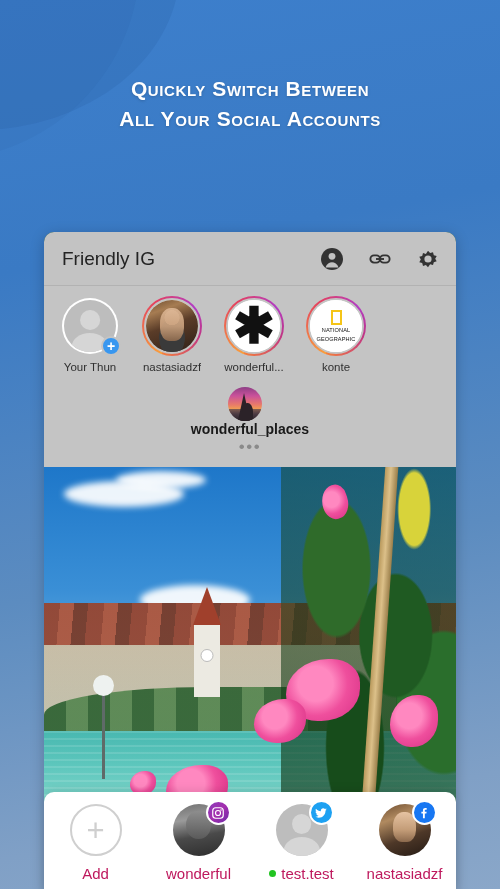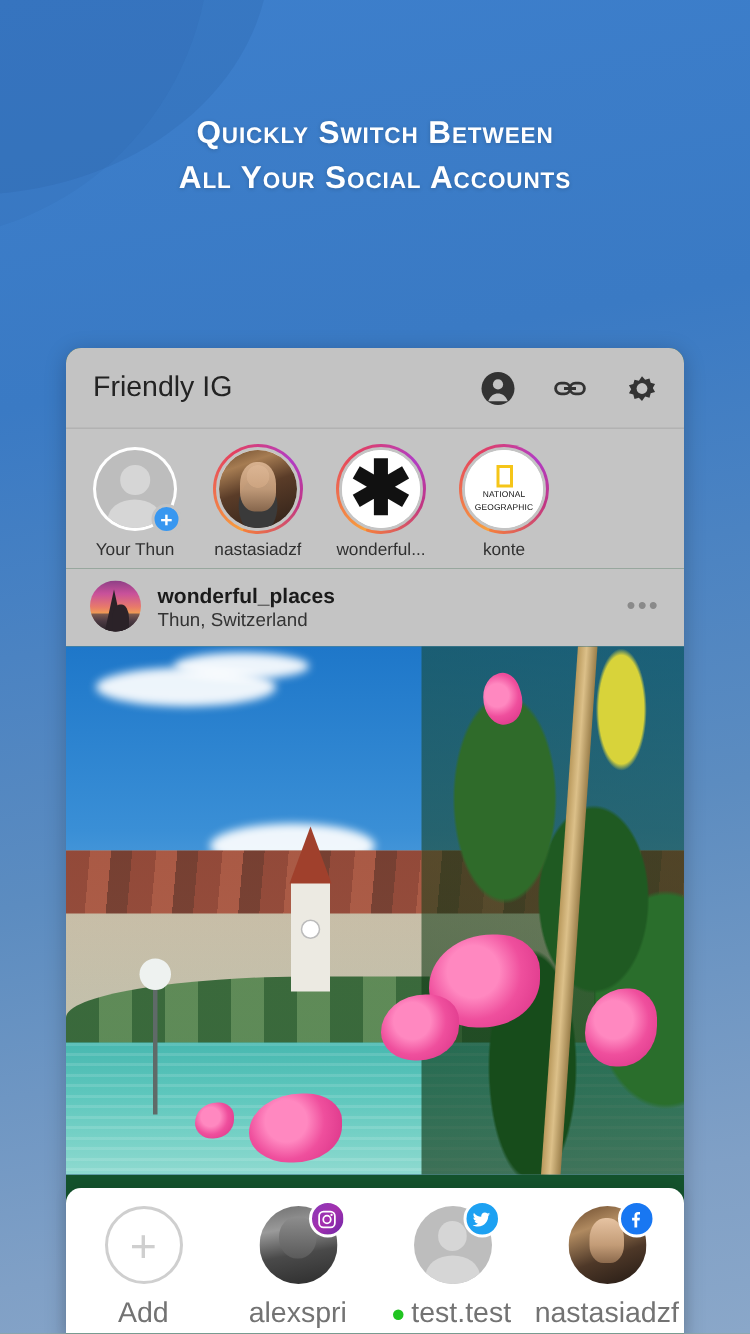--- a/index.html
+++ b/index.html
@@ -186,20 +186,21 @@
   .av-paris .ground {
     position: absolute; left: 0; right: 0; bottom: 0; height: 34%;
     background: linear-gradient(180deg, rgba(90,70,80,0.75), rgba(40,34,40,0.95));
   }
 
   
   .post-head {
     display: flex; align-items: center;
     padding: 8px 16px 10px 16px;
     background: #c4c4c4;
+    flex-direction: column;
   }
   .post-av {
     width: 34px; height: 34px; border-radius: 50%;
     overflow: hidden; position: relative; flex: none;
     margin-right: 11px;
   }
   .post-meta { flex: 1; min-width: 0; }
   .post-user { font-size: 14px; font-weight: bold; color: #1a1a1a; }
   .post-loc { font-size: 12.5px; color: #333333; margin-top: 1px; }
   .post-dots { color: #8a8a8a; font-size: 17px; letter-spacing: 1.5px; }
@@ -316,21 +317,21 @@
     position: absolute; right: -6px; top: -4px;
     width: 25px; height: 25px; border-radius: 50%;
     border: 2px solid #ffffff;
     display: flex; align-items: center; justify-content: center;
   }
   .badge svg { width: 14px; height: 14px; display: block; }
   .badge.ig { background: linear-gradient(135deg, #8a3ab9 0%, #a42fae 50%, #6d28a8 100%); }
   .badge.tw { background: #1da1f2; }
   .badge.fb { background: #1877f2; }
   .acct-label {
-    margin-top: 9px; font-size: 19px; color: #737373;
+    margin-top: 9px; font-size: 15px; color: #be185d;
     display: flex; align-items: center; gap: 5px;
     white-space: nowrap;
   }
   .dot-on { width: 7px; height: 7px; border-radius: 50%; background: #21c421; display: inline-block; }
   .plus-circle {
     width: 52px; height: 52px; border-radius: 50%;
     border: 2px solid #cfcfcf;
     display: flex; align-items: center; justify-content: center;
     color: #cfcfcf; font-size: 31px; line-height: 1; font-weight: 300;
   }
@@ -444,21 +445,20 @@
   <div class="post-head">
     <div class="post-av">
       <div class="av av-paris">
         <div class="ground"></div>
           <div class="tower"></div>
           <div class="couple"></div>
       </div>
     </div>
     <div class="post-meta">
       <div class="post-user">wonderful_places</div>
-      <div class="post-loc">Thun, Switzerland</div>
     </div>
     <div class="post-dots">•••</div>
   </div>
 
   <div class="photo">
     <div class="sky"></div>
     <div class="cloud" style="left:20px;  top:14px;  width:120px; height:26px;"></div>
     <div class="cloud" style="left:72px;  top:4px;   width:90px;  height:18px;"></div>
     <div class="cloud" style="left:96px;  top:118px; width:110px; height:30px;"></div>
     <div class="cloud" style="left:8px;   top:168px; width:80px;  height:22px;"></div>
@@ -500,21 +500,21 @@
         </div>
       <div class="badge ig">
         <svg viewBox="0 0 24 24" fill="none" stroke="#fff" stroke-width="2">
           <rect x="3" y="3" width="18" height="18" rx="5"></rect>
           <circle cx="12" cy="12" r="4.3"></circle>
           <circle cx="17.2" cy="6.8" r="1.3" fill="#fff" stroke="none"></circle>
         </svg>
       </div>
     </div>
     <div class="acct-label">
-      <span>alexspri</span>
+      <span>wonderful</span>
     </div>
   </div>
 
   <div class="acct">
     <div class="acct-av">
       <div class="acct-img">
         <div class="av av-placeholder">
           <div class="head"></div>
             <div class="body"></div>
         </div>

